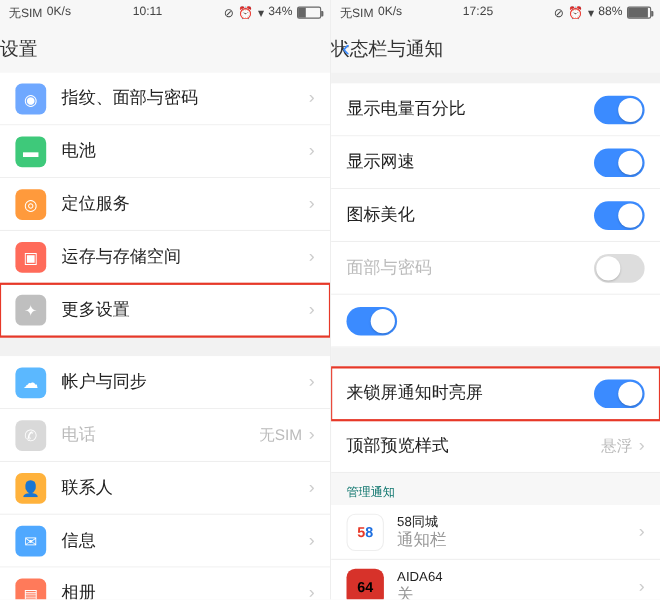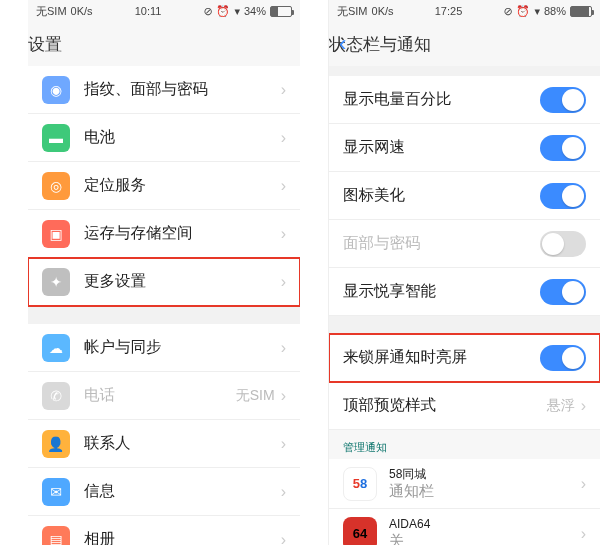--- a/index.html
+++ b/index.html
@@ -5,21 +5,21 @@
 * { margin: 0; padding: 0; box-sizing: border-box; }
 body {
   font-family: -apple-system, "Helvetica Neue", sans-serif;
   background: #fff;
   width: 600px;
   height: 545px;
   display: flex;
   font-size: 14px;
   color: #333;
 }
-.pane { width: 50%; height: 100%; overflow: hidden; background: #f7f7f7; position: relative; margin-left: 28px; }
+.pane { width: 50%; height: 100%; overflow: hidden; background: #f7f7f7; position: relative; }
 .pane + .pane { border-left: 1px solid #eee; }
 .statusbar {
   height: 22px;
   display: flex;
   align-items: center;
   justify-content: space-between;
   padding: 0 8px;
   font-size: 11px;
   color: #444;
   background: #f7f7f7;
@@ -213,21 +213,20 @@
       </div>
       <div class="row">
         <span class="label">图标美化</span>
         <span class="toggle on"></span>
       </div>
       <div class="row">
         <span class="label disabled">面部与密码</span>
         <span class="toggle"></span>
       </div>
       <div class="row">
-        <span class="label">显示悦享智能</span>
         <span class="toggle on"></span>
       </div>
     </div>
   <div class="gap"></div>
   <div class="list">
       <div class="row highlight">
         <span class="label">来锁屏通知时亮屏</span>
         <span class="toggle on"></span>
       </div>
     </div>

